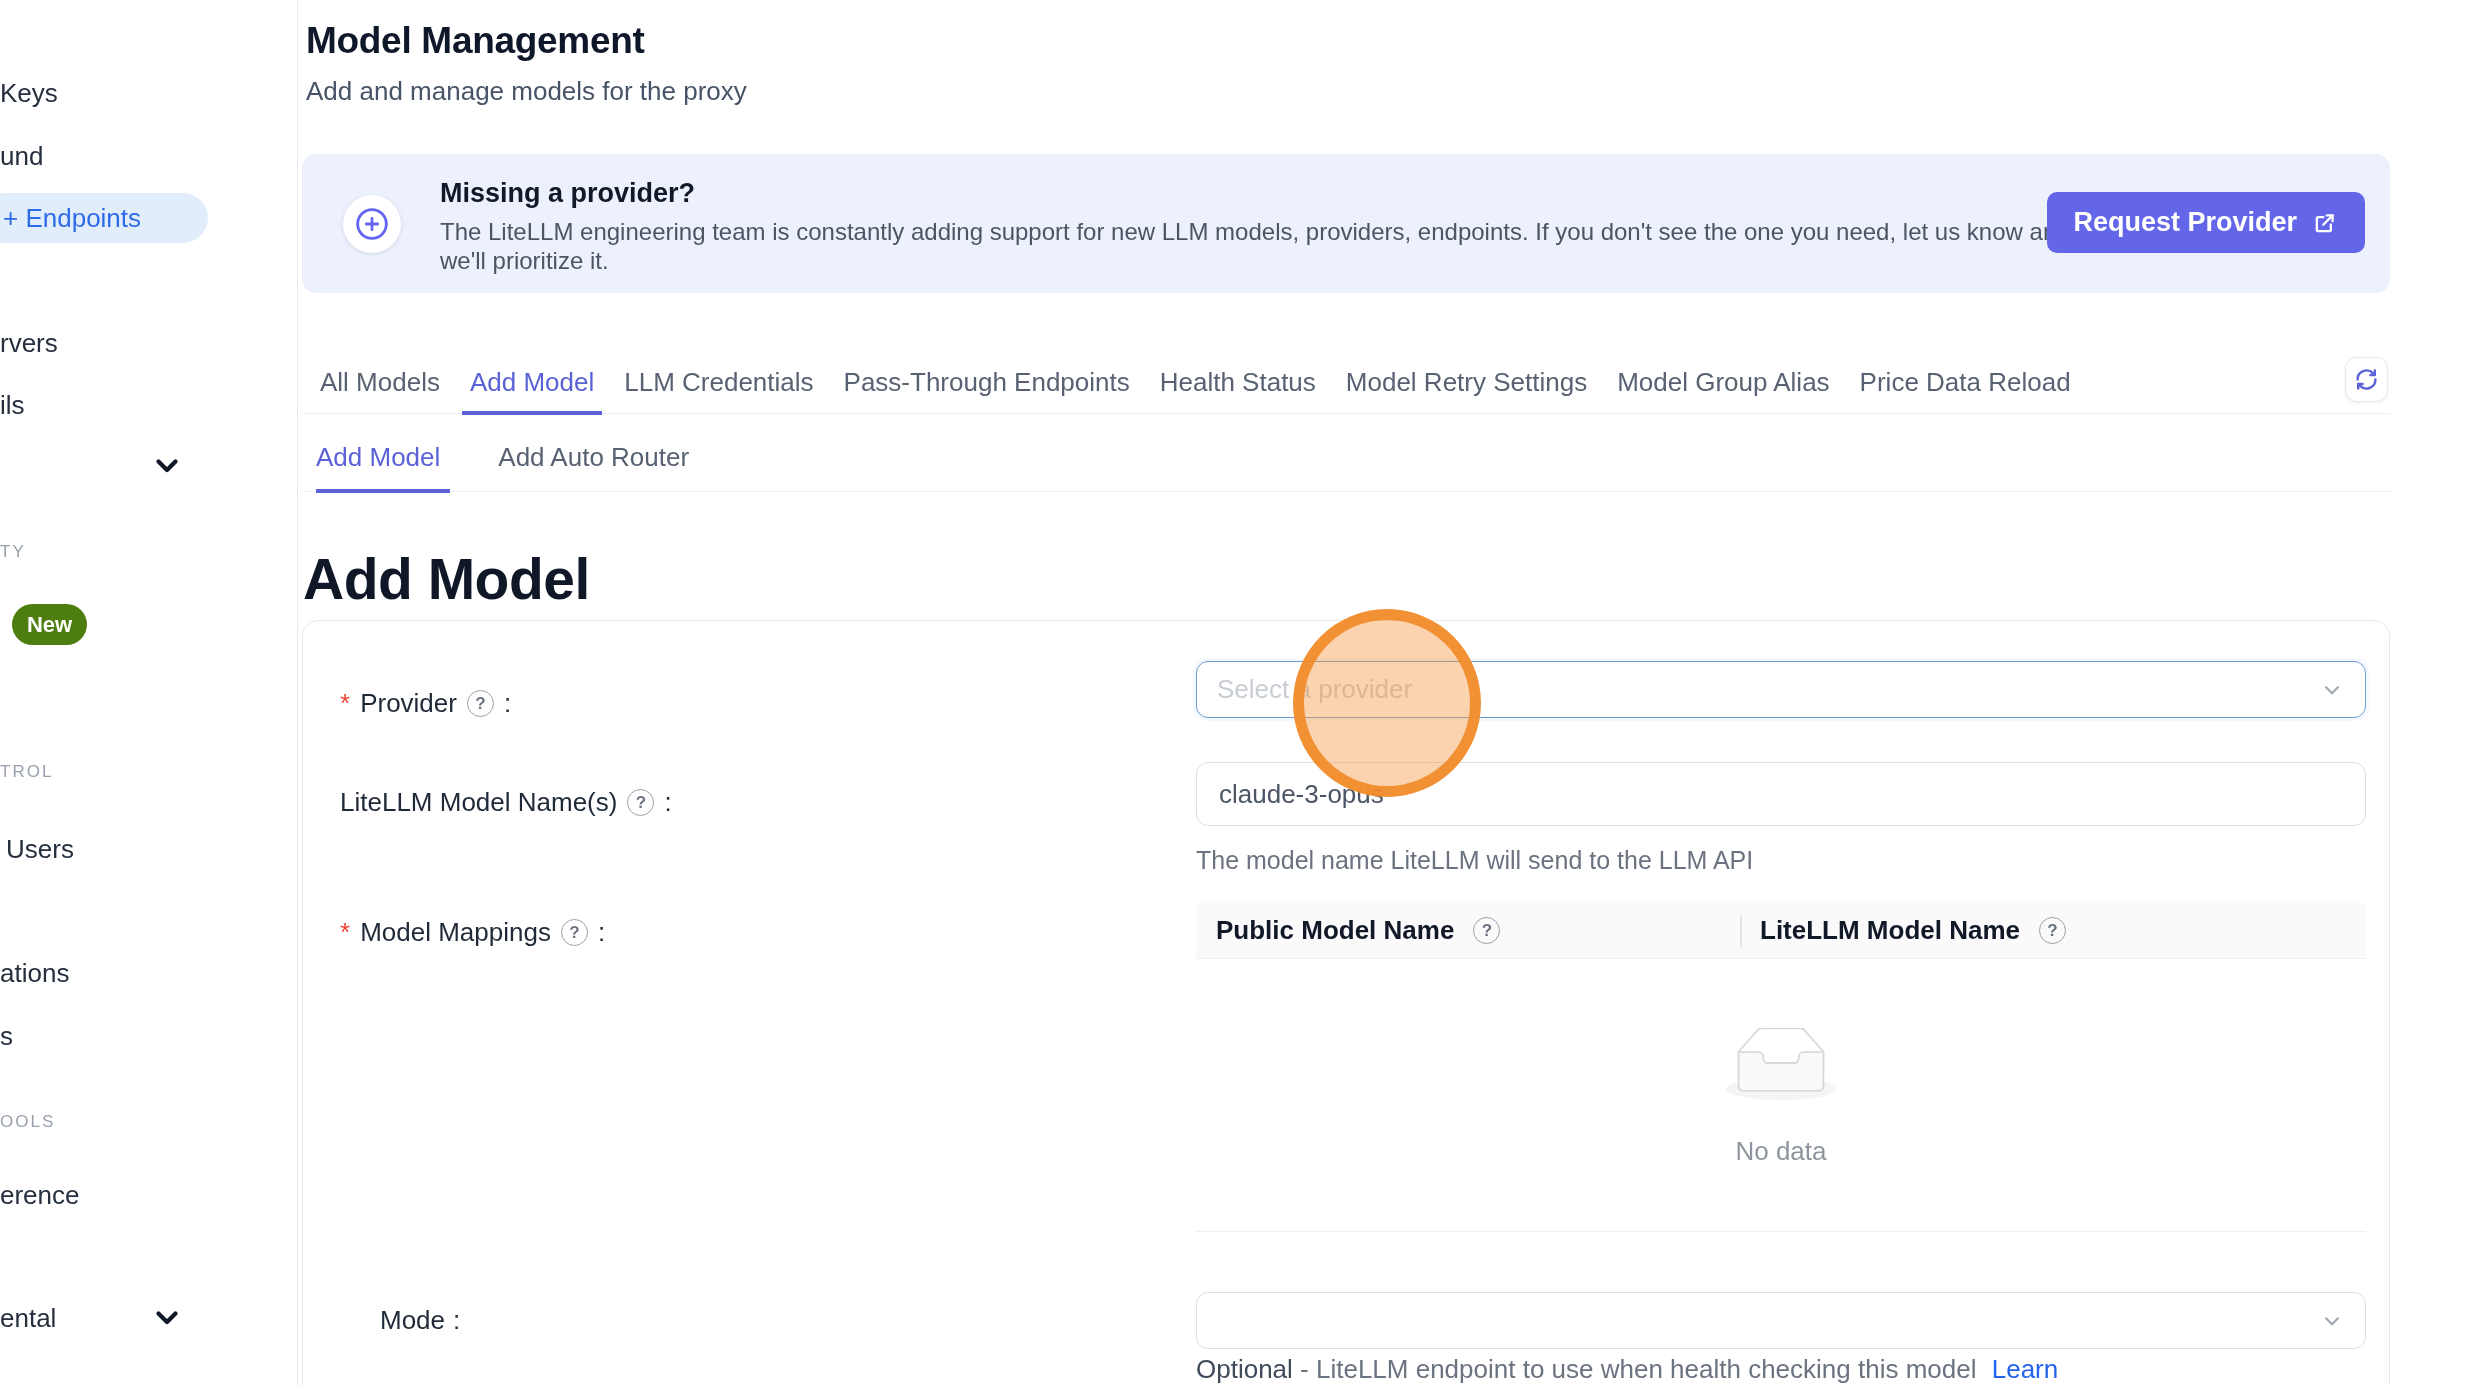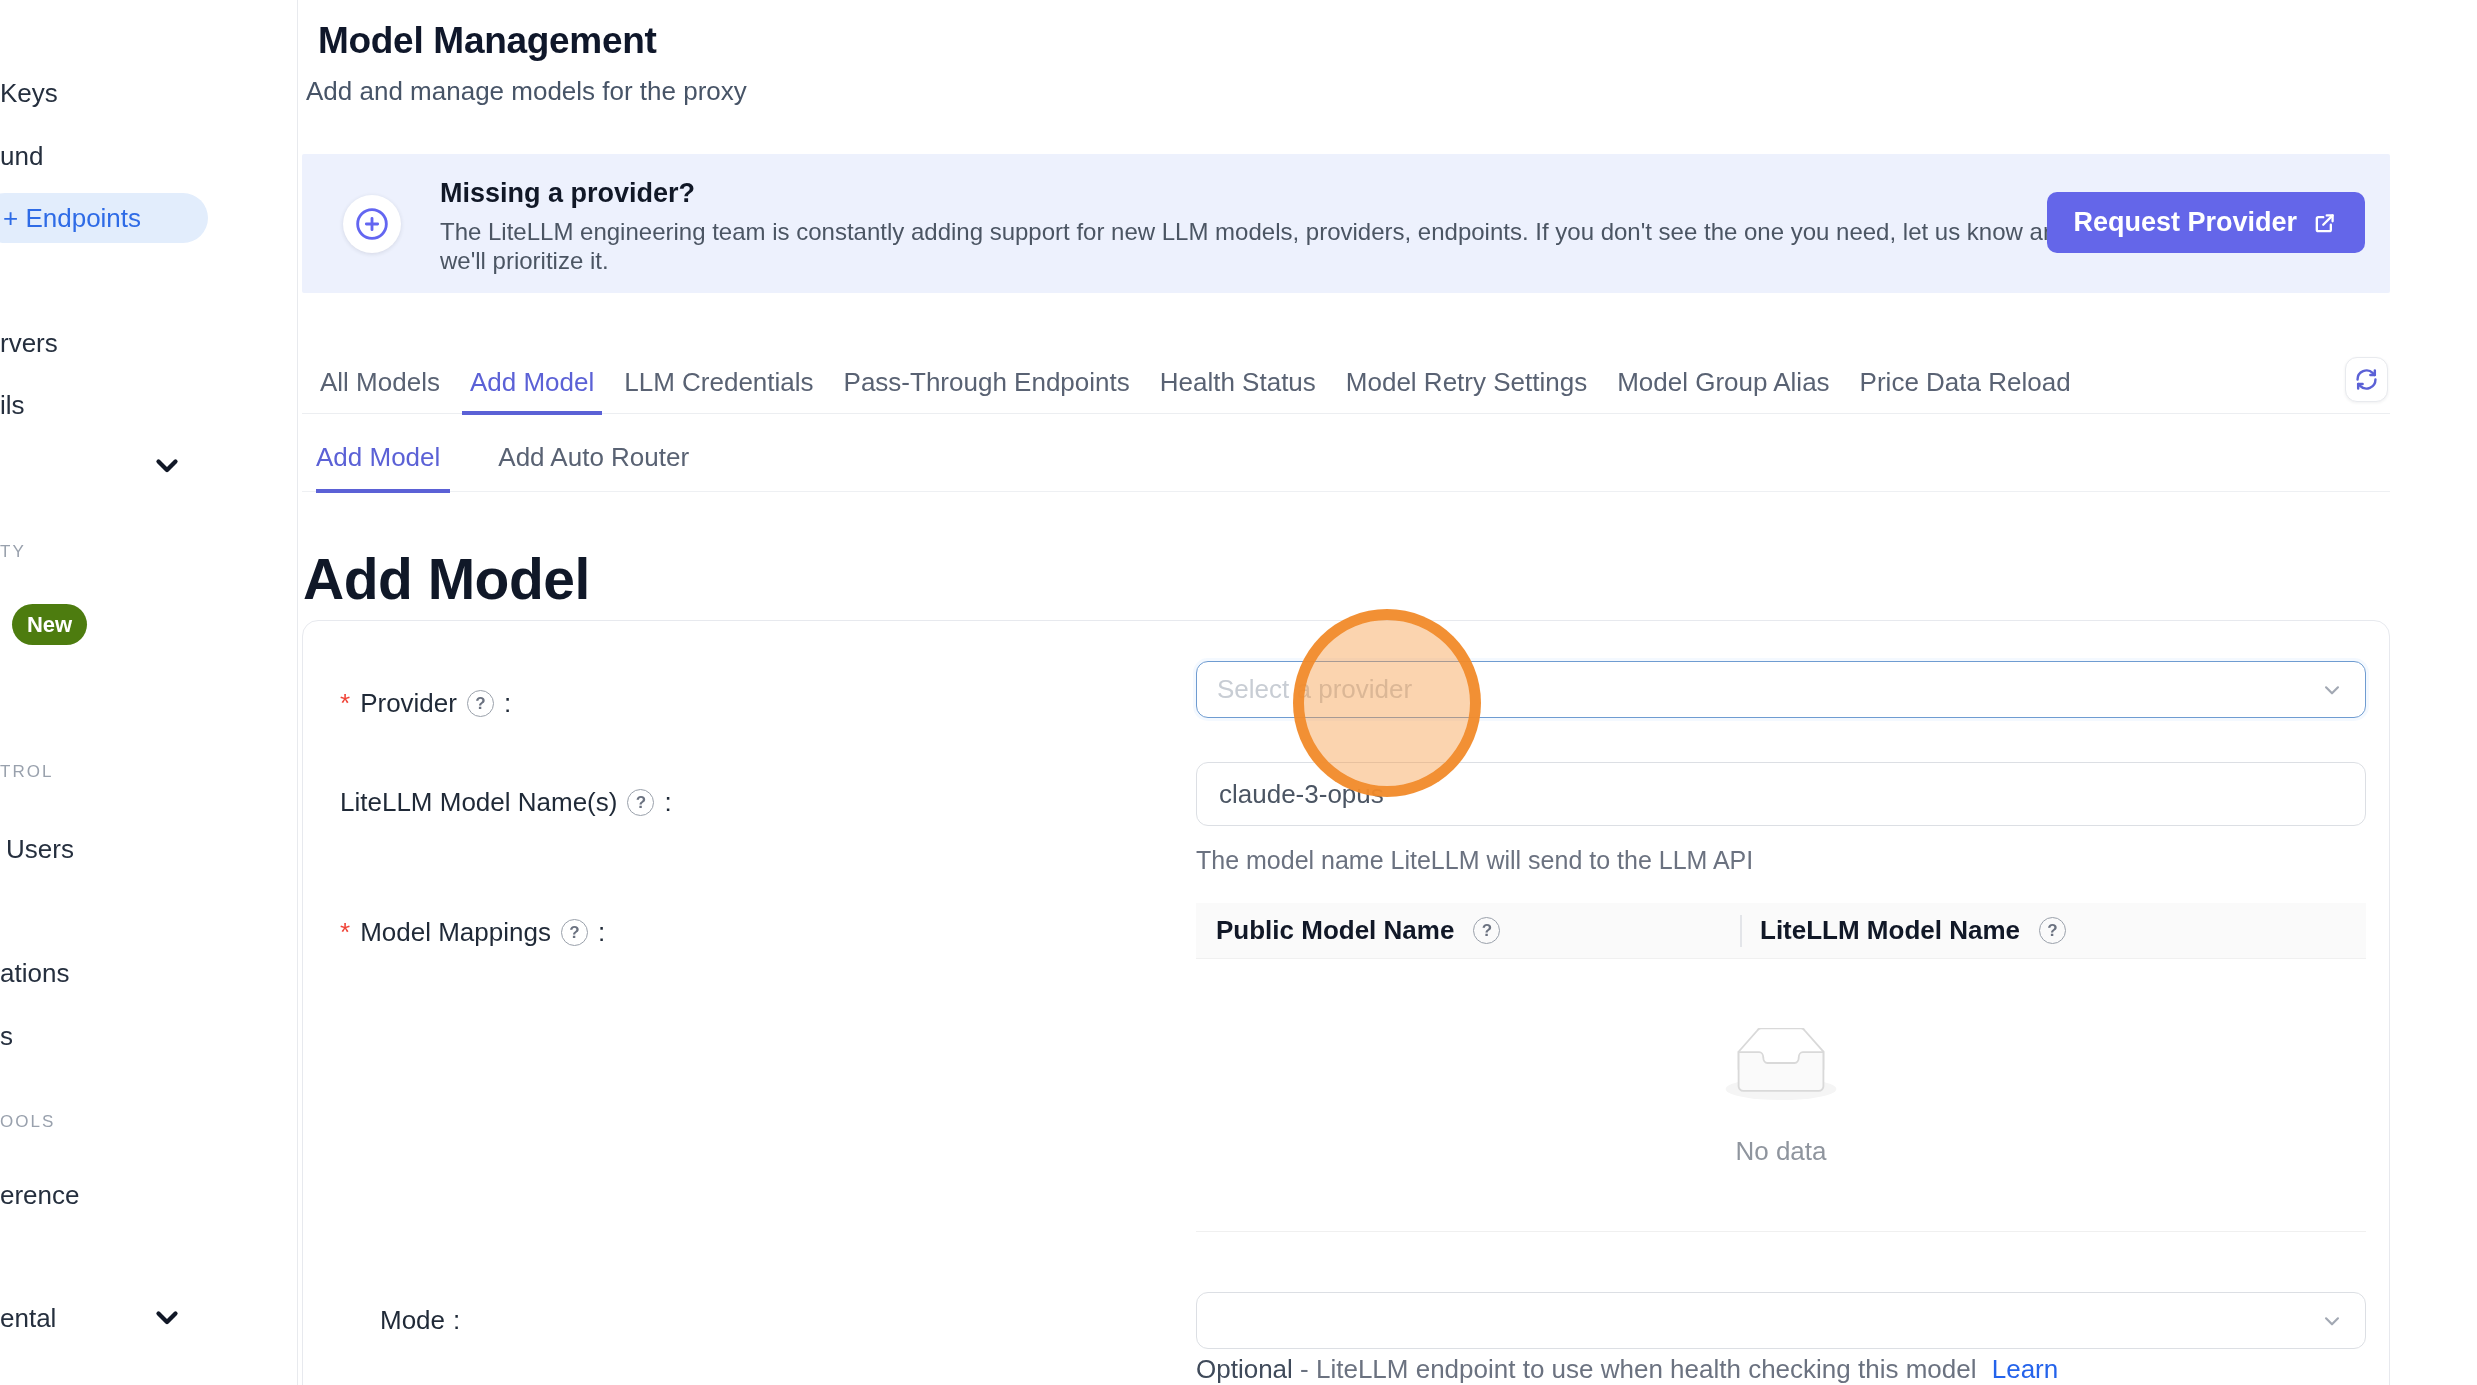--- a/index.html
+++ b/index.html
@@ -10,25 +10,25 @@
   
   .sidebar { position:absolute; left:0; top:0; width:298px; height:1385px; background:#fff; border-right:1.5px solid #e8eaee; }
   .side-item { position:absolute; left:0; font-size:26px; color:#252f3e; line-height:40px; white-space:nowrap; }
   .side-section { position:absolute; left:0; font-size:17px; font-weight:400; color:#99a1ad; letter-spacing:2px; line-height:28px; }
   .side-pill { position:absolute; left:-20px; top:193px; width:228px; height:50px; border-radius:25px; background:#e2edfc; }
   .side-pill span { display:block; padding-left:23px; line-height:50px; font-size:26px; color:#2e6be6; }
   .badge-new { position:absolute; left:12px; top:604px; width:75px; height:41px; border-radius:21px; background:#4d7c0f; color:#fff; font-size:22px; font-weight:700; display:flex; align-items:center; justify-content:center; }
   .side-chevron { position:absolute; left:150px; width:34px; height:34px; }
 
   
-  .page-title { position:absolute; left:306px; top:20px; font-size:37px; font-weight:700; color:#0f172a; letter-spacing:-0.3px;margin-left:12px; }
+  .page-title { position:absolute; left:306px; top:20px; font-size:37px; font-weight:700; color:#0f172a; letter-spacing:-0.3px; }
   .page-subtitle { position:absolute; left:306px; top:76px; font-size:26px; color:#475467; }
 
   
-  .banner { position:absolute; left:302px; top:154px; width:2088px; height:139px; background:#edf1fd; border-radius:2px; }
+  .banner { position:absolute; left:302px; top:154px; width:2088px; height:139px; background:#edf1fd; border-radius:14px; }
   .banner-icon { position:absolute; left:41px; top:41px; width:58px; height:58px; border-radius:50%; background:#fff; box-shadow:0 1px 4px rgba(30,41,59,.12); display:flex; align-items:center; justify-content:center; }
   .banner-title { position:absolute; left:138px; top:24px; font-size:27px; font-weight:700; color:#111827; }
   .banner-line1 { position:absolute; left:138px; top:64px; font-size:24px; color:#4b5563; }
   .banner-line2 { position:absolute; left:138px; top:93px; font-size:24px; color:#4b5563; }
   .req-btn { position:absolute; right:25px; top:38px; height:61px; padding:0 26px; background:#6466e9; border:none; border-radius:10px; color:#fff; font-size:27px; font-weight:700; font-family:inherit; display:flex; align-items:center; gap:14px; cursor:pointer; }
 
   
   .tabs { position:absolute; left:302px; top:366px; width:2088px; display:flex; gap:30px; padding:0 0 15px 18px; border-bottom:1.5px solid #eceef1; font-size:26px; color:#596273; }
   .tab { line-height:32px; white-space:nowrap; cursor:pointer; }
   .tab.active { color:#5b61d6; position:relative; }

